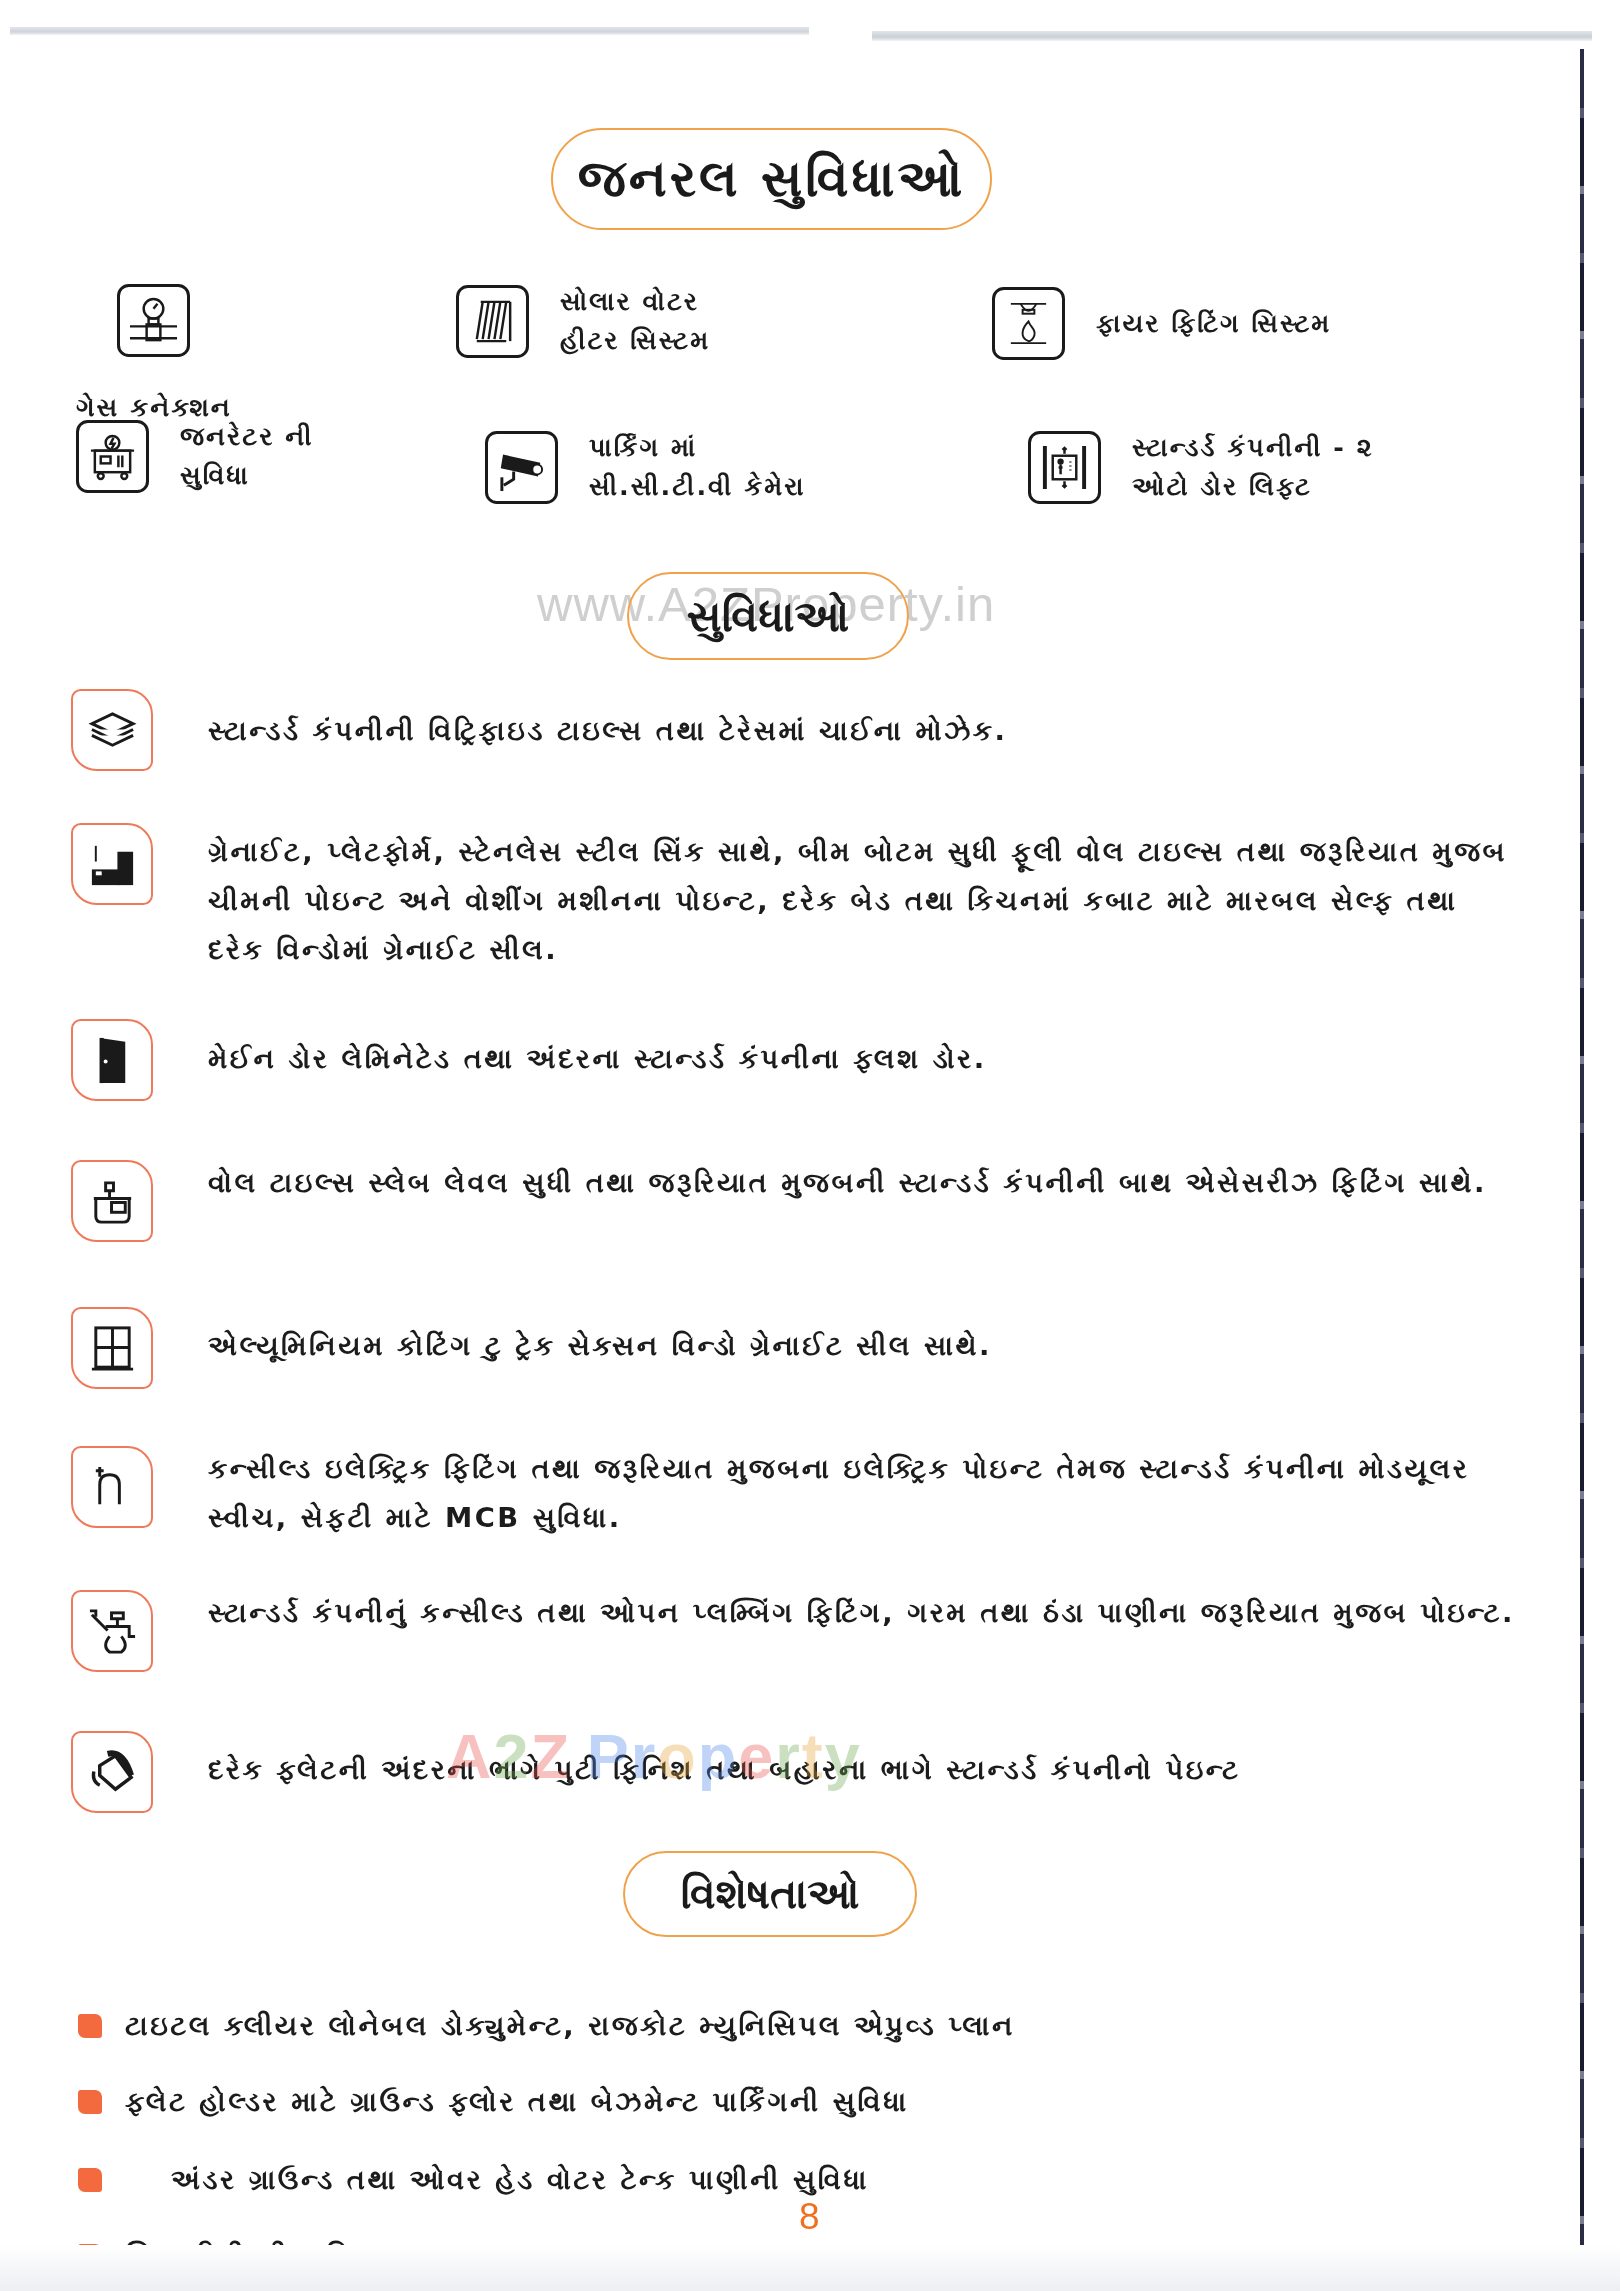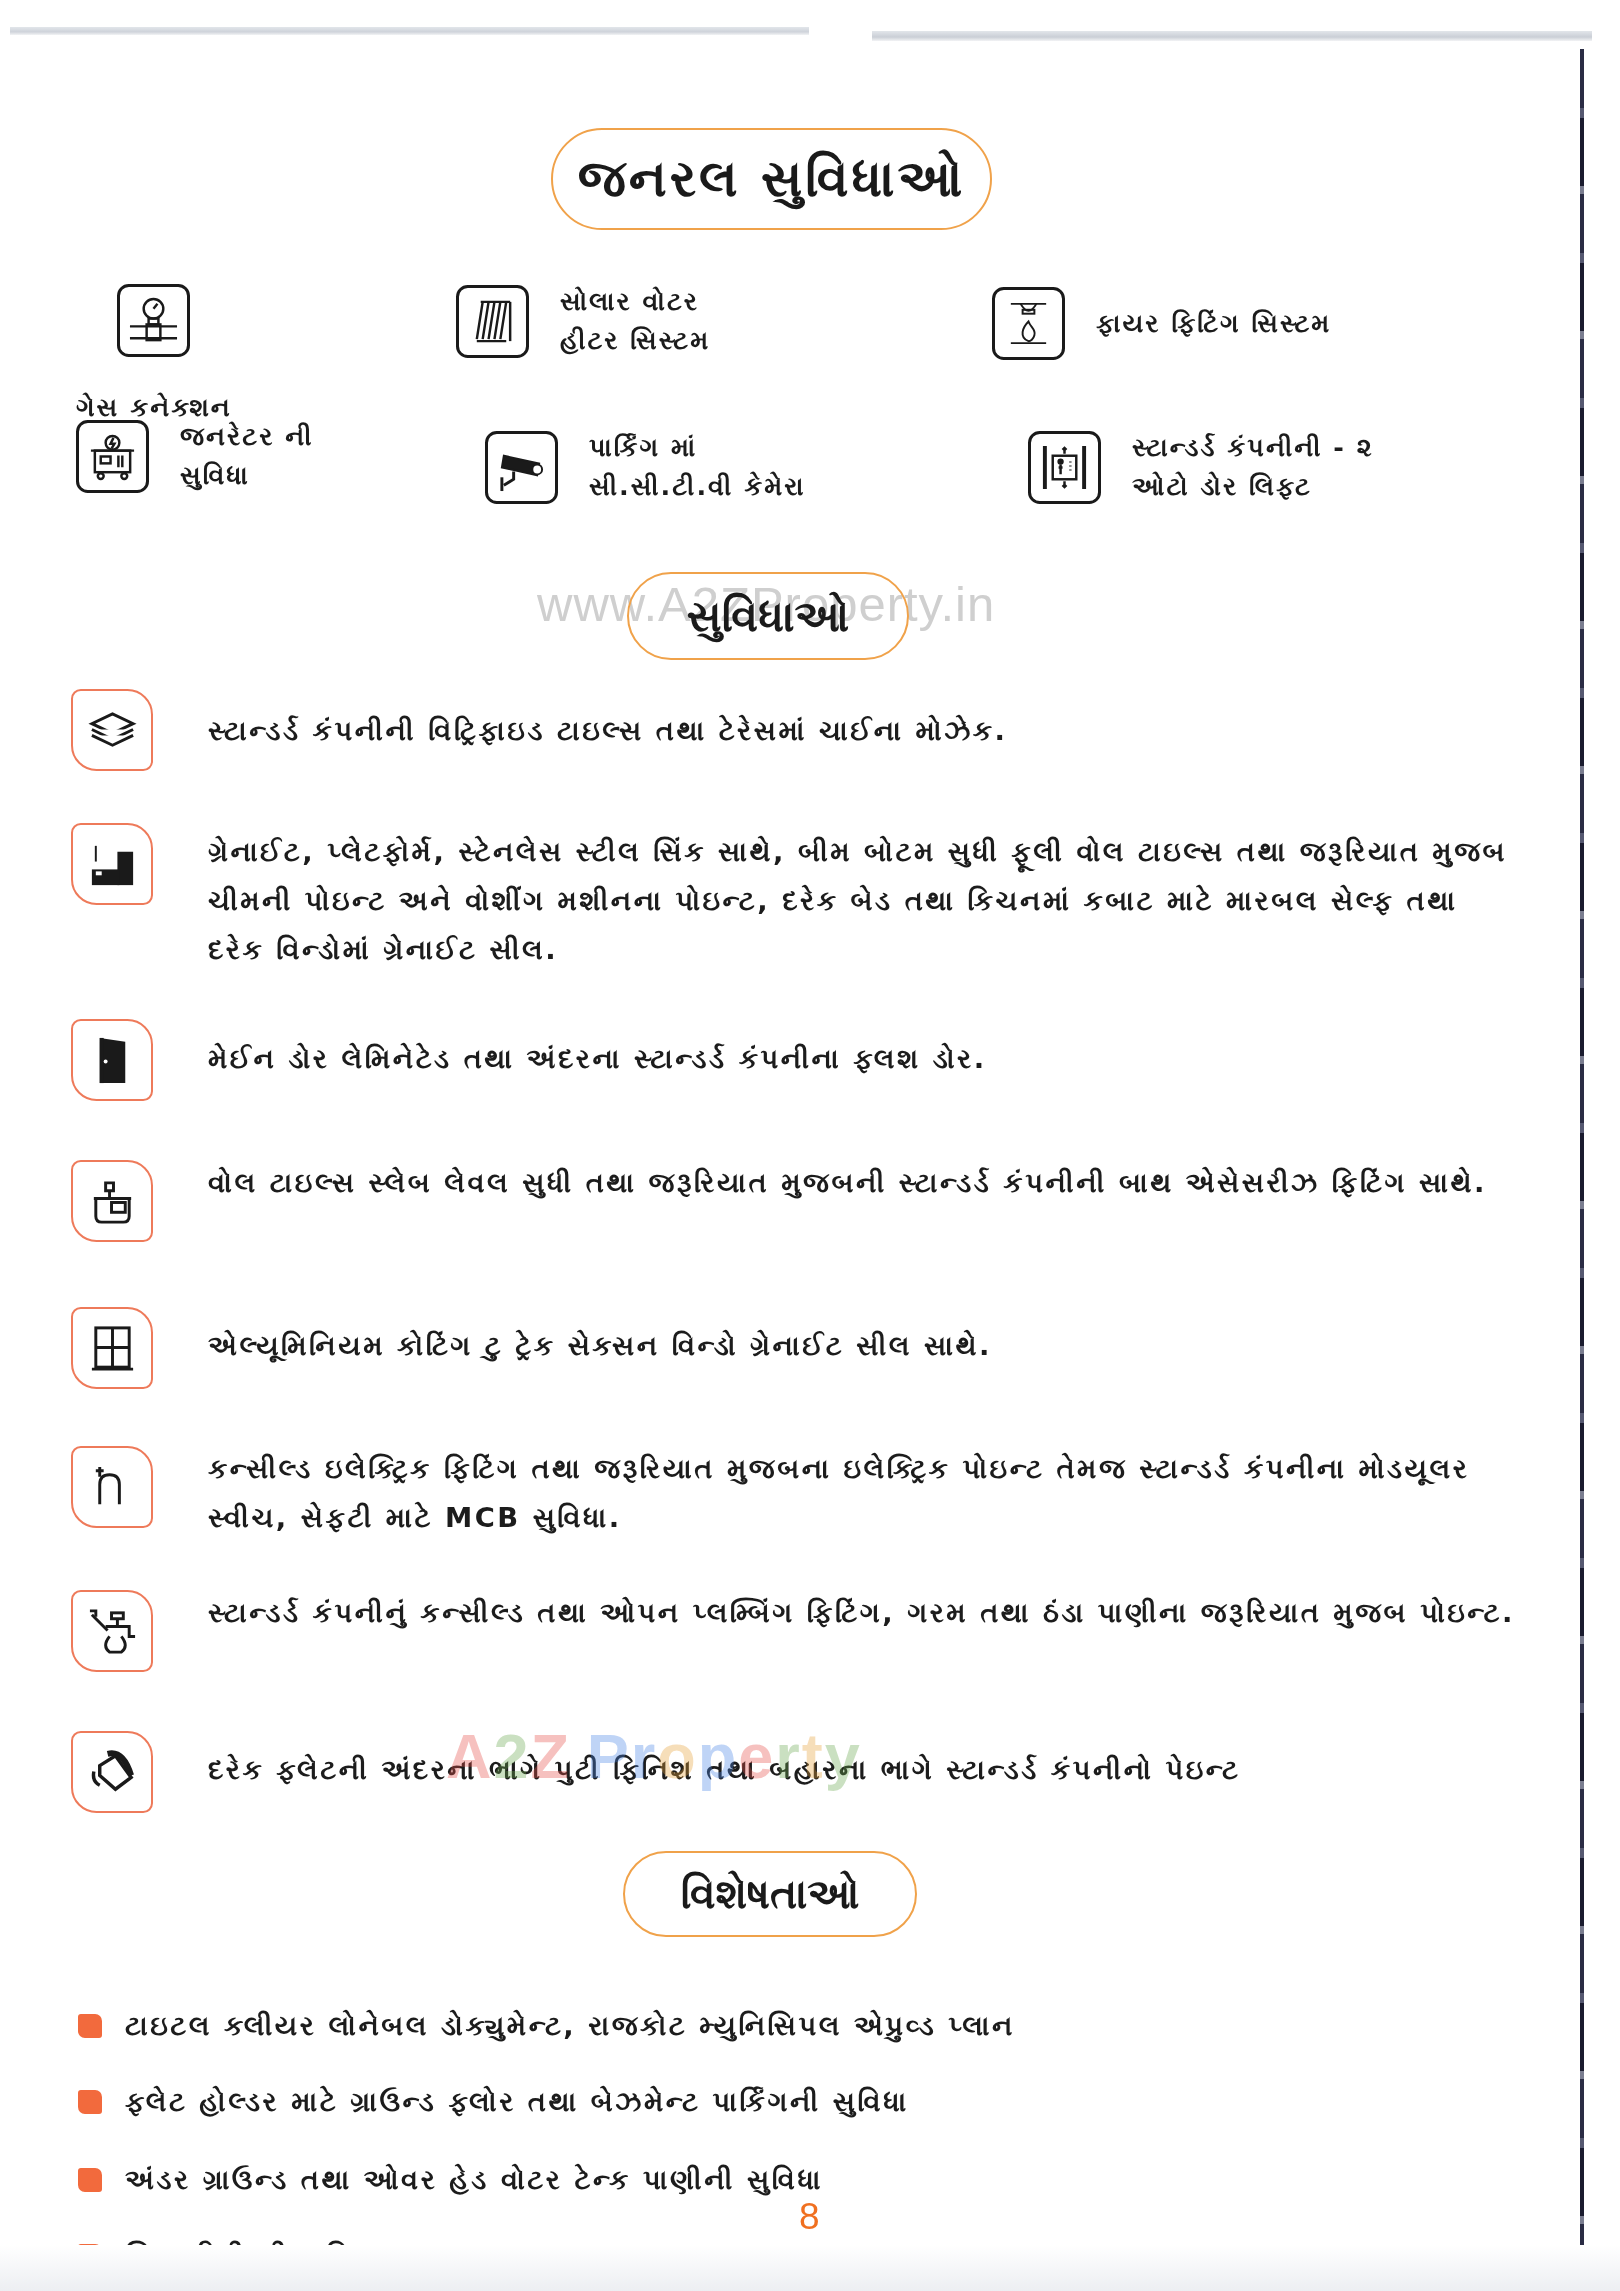--- a/index.html
+++ b/index.html
@@ -252,21 +252,21 @@
 </div>
 
 <div class="feat-item" style="top:1978px;">
   <span class="feat-bullet"></span>
   <span class="feat-text">ટાઇટલ ક્લીયર લોનેબલ ડોક્યુમેન્ટ, રાજકોટ મ્યુનિસિપલ એપ્રુવ્ડ પ્લાન</span>
 </div>
 <div class="feat-item" style="top:2054px;">
   <span class="feat-bullet"></span>
   <span class="feat-text">ફ્લેટ હોલ્ડર માટે ગ્રાઉન્ડ ફ્લોર તથા બેઝમેન્ટ પાર્કિંગની સુવિધા</span>
 </div>
-<div class="feat-item" style="top:2132px;">
+<div class="feat-item" style="top:2132px;gap:46px;">
   <span class="feat-bullet"></span>
   <span class="feat-text">અંડર ગ્રાઉન્ડ તથા ઓવર હેડ વોટર ટેન્ક પાણીની સુવિધા</span>
 </div>
 <div class="feat-item" style="top:2208px;">
   <span class="feat-bullet"></span>
   <span class="feat-text">સિક્યુરિટી ની સુવિધા</span>
 </div>
 
 <div class="page-number">8</div>
 <div class="page-shadow"></div>

